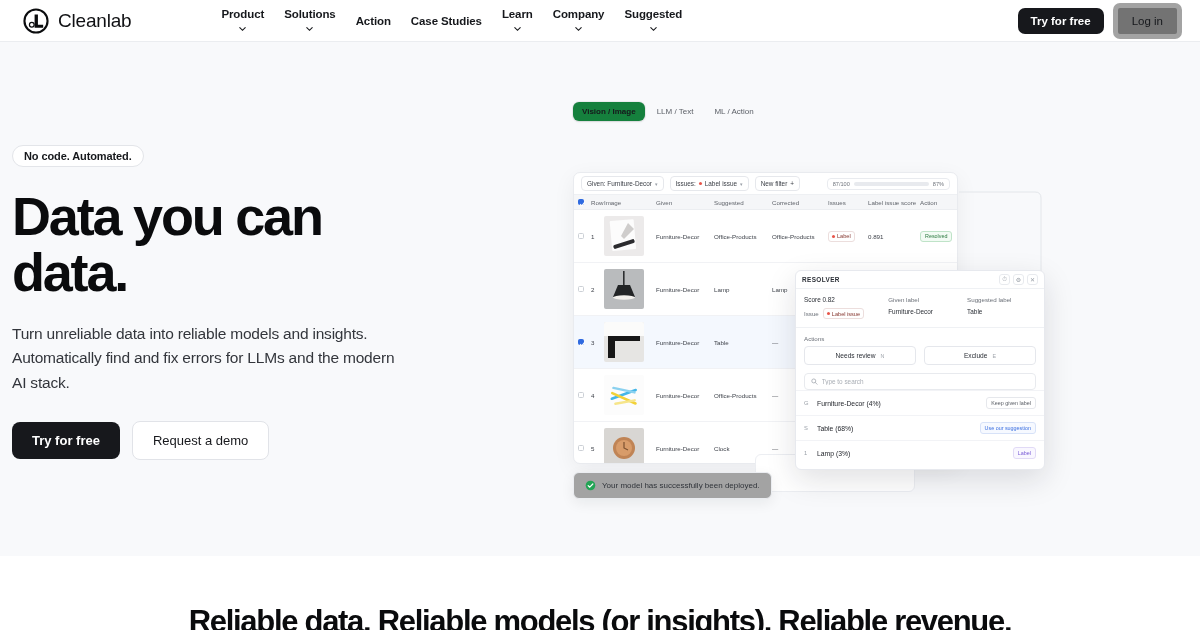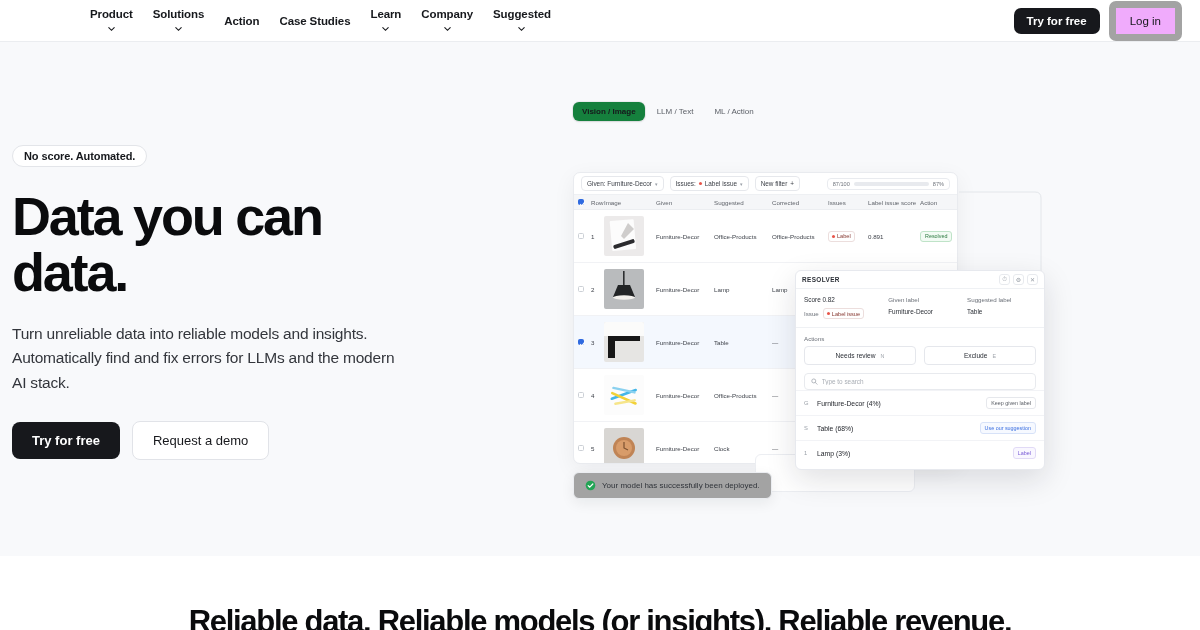--- a/index.html
+++ b/index.html
@@ -35,24 +35,24 @@
   .chev { width: 9px; height: 9px; display: block; }
 
   .nav-actions { margin-left: auto; display: flex; align-items: center; gap: 9px; margin-right: 18px; }
   .btn-dark {
     background: #17181c; color: #ffffff;
     font-size: 11.5px; font-weight: 700;
     padding: 7px 13px; border-radius: 7px;
     border: none; cursor: pointer; white-space: nowrap;
   }
   .btn-light {
-    background: #f0abfc; color: #16181c;
+    background: #737373; color: #16181c;
     font-size: 11.5px; font-weight: 500;
     padding: 7px 14px; border-radius: 7px;
-    border: 7px solid #a3a3a3; cursor: pointer; white-space: nowrap;
+    border: 5px solid #a3a3a3; cursor: pointer; white-space: nowrap;
   }
 
   
   .hero {
     position: absolute; top: 42px; left: 0;
     width: 1200px; height: 514px;
     background: #f8f9fb;
   }
   .hero-copy { position: absolute; left: 12px; top: 103px; width: 420px; }
   .eyebrow {
@@ -268,20 +268,28 @@
     font-size: 31px; font-weight: 700; letter-spacing: -1.3px;
     color: #0a0b0d; white-space: nowrap;
   }
 </style>
 </head>
 <body>
 
 <div class="page">
 
   <div class="navbar">
+    <div class="brand">
+      <svg class="logo-mark" viewBox="0 0 32 32">
+        <circle cx="16" cy="16" r="13.2" fill="none" stroke="#0b0c0e" stroke-width="2.4"></circle>
+        <path d="M14.4 8.6 L18.2 8.6 L18.2 20.3 L24.2 20.3 L24.2 23.6 L14.4 23.6 Z" fill="#0b0c0e"></path>
+        <circle cx="11.2" cy="20.4" r="2.7" fill="#ffffff" stroke="#0b0c0e" stroke-width="1.4"></circle>
+      </svg>
+      <span class="brand-name">Cleanlab</span>
+    </div>
 
     <div class="nav-links">
       <div class="nav-item">
         <span>Product</span>
         <svg class="chev" viewBox="0 0 10 10">
             <path d="M2 4 L5 7 L8 4" fill="none" stroke="#16181c" stroke-width="1.2" stroke-linecap="round"></path>
           </svg>
       </div>
       <div class="nav-item">
         <span>Solutions</span>
@@ -317,21 +325,21 @@
 
     <div class="nav-actions">
       <button class="btn-dark">Try for free</button>
       <button class="btn-light">Log in</button>
     </div>
   </div>
 
   <div class="hero">
 
     <div class="hero-copy">
-      <div class="eyebrow">No score. Automated.</div>
+      <div class="eyebrow">No code. Automated.</div>
       <h1 class="headline">Data you can data.</h1>
       <p class="subhead">Turn unreliable data into reliable models and insights. Automatically find and fix errors for LLMs and the modern AI stack.</p>
       <div class="hero-cta">
         <button class="cta-dark">Try for free</button>
         <button class="cta-light">Request a demo</button>
       </div>
     </div>
 
     <div class="mock">
 

